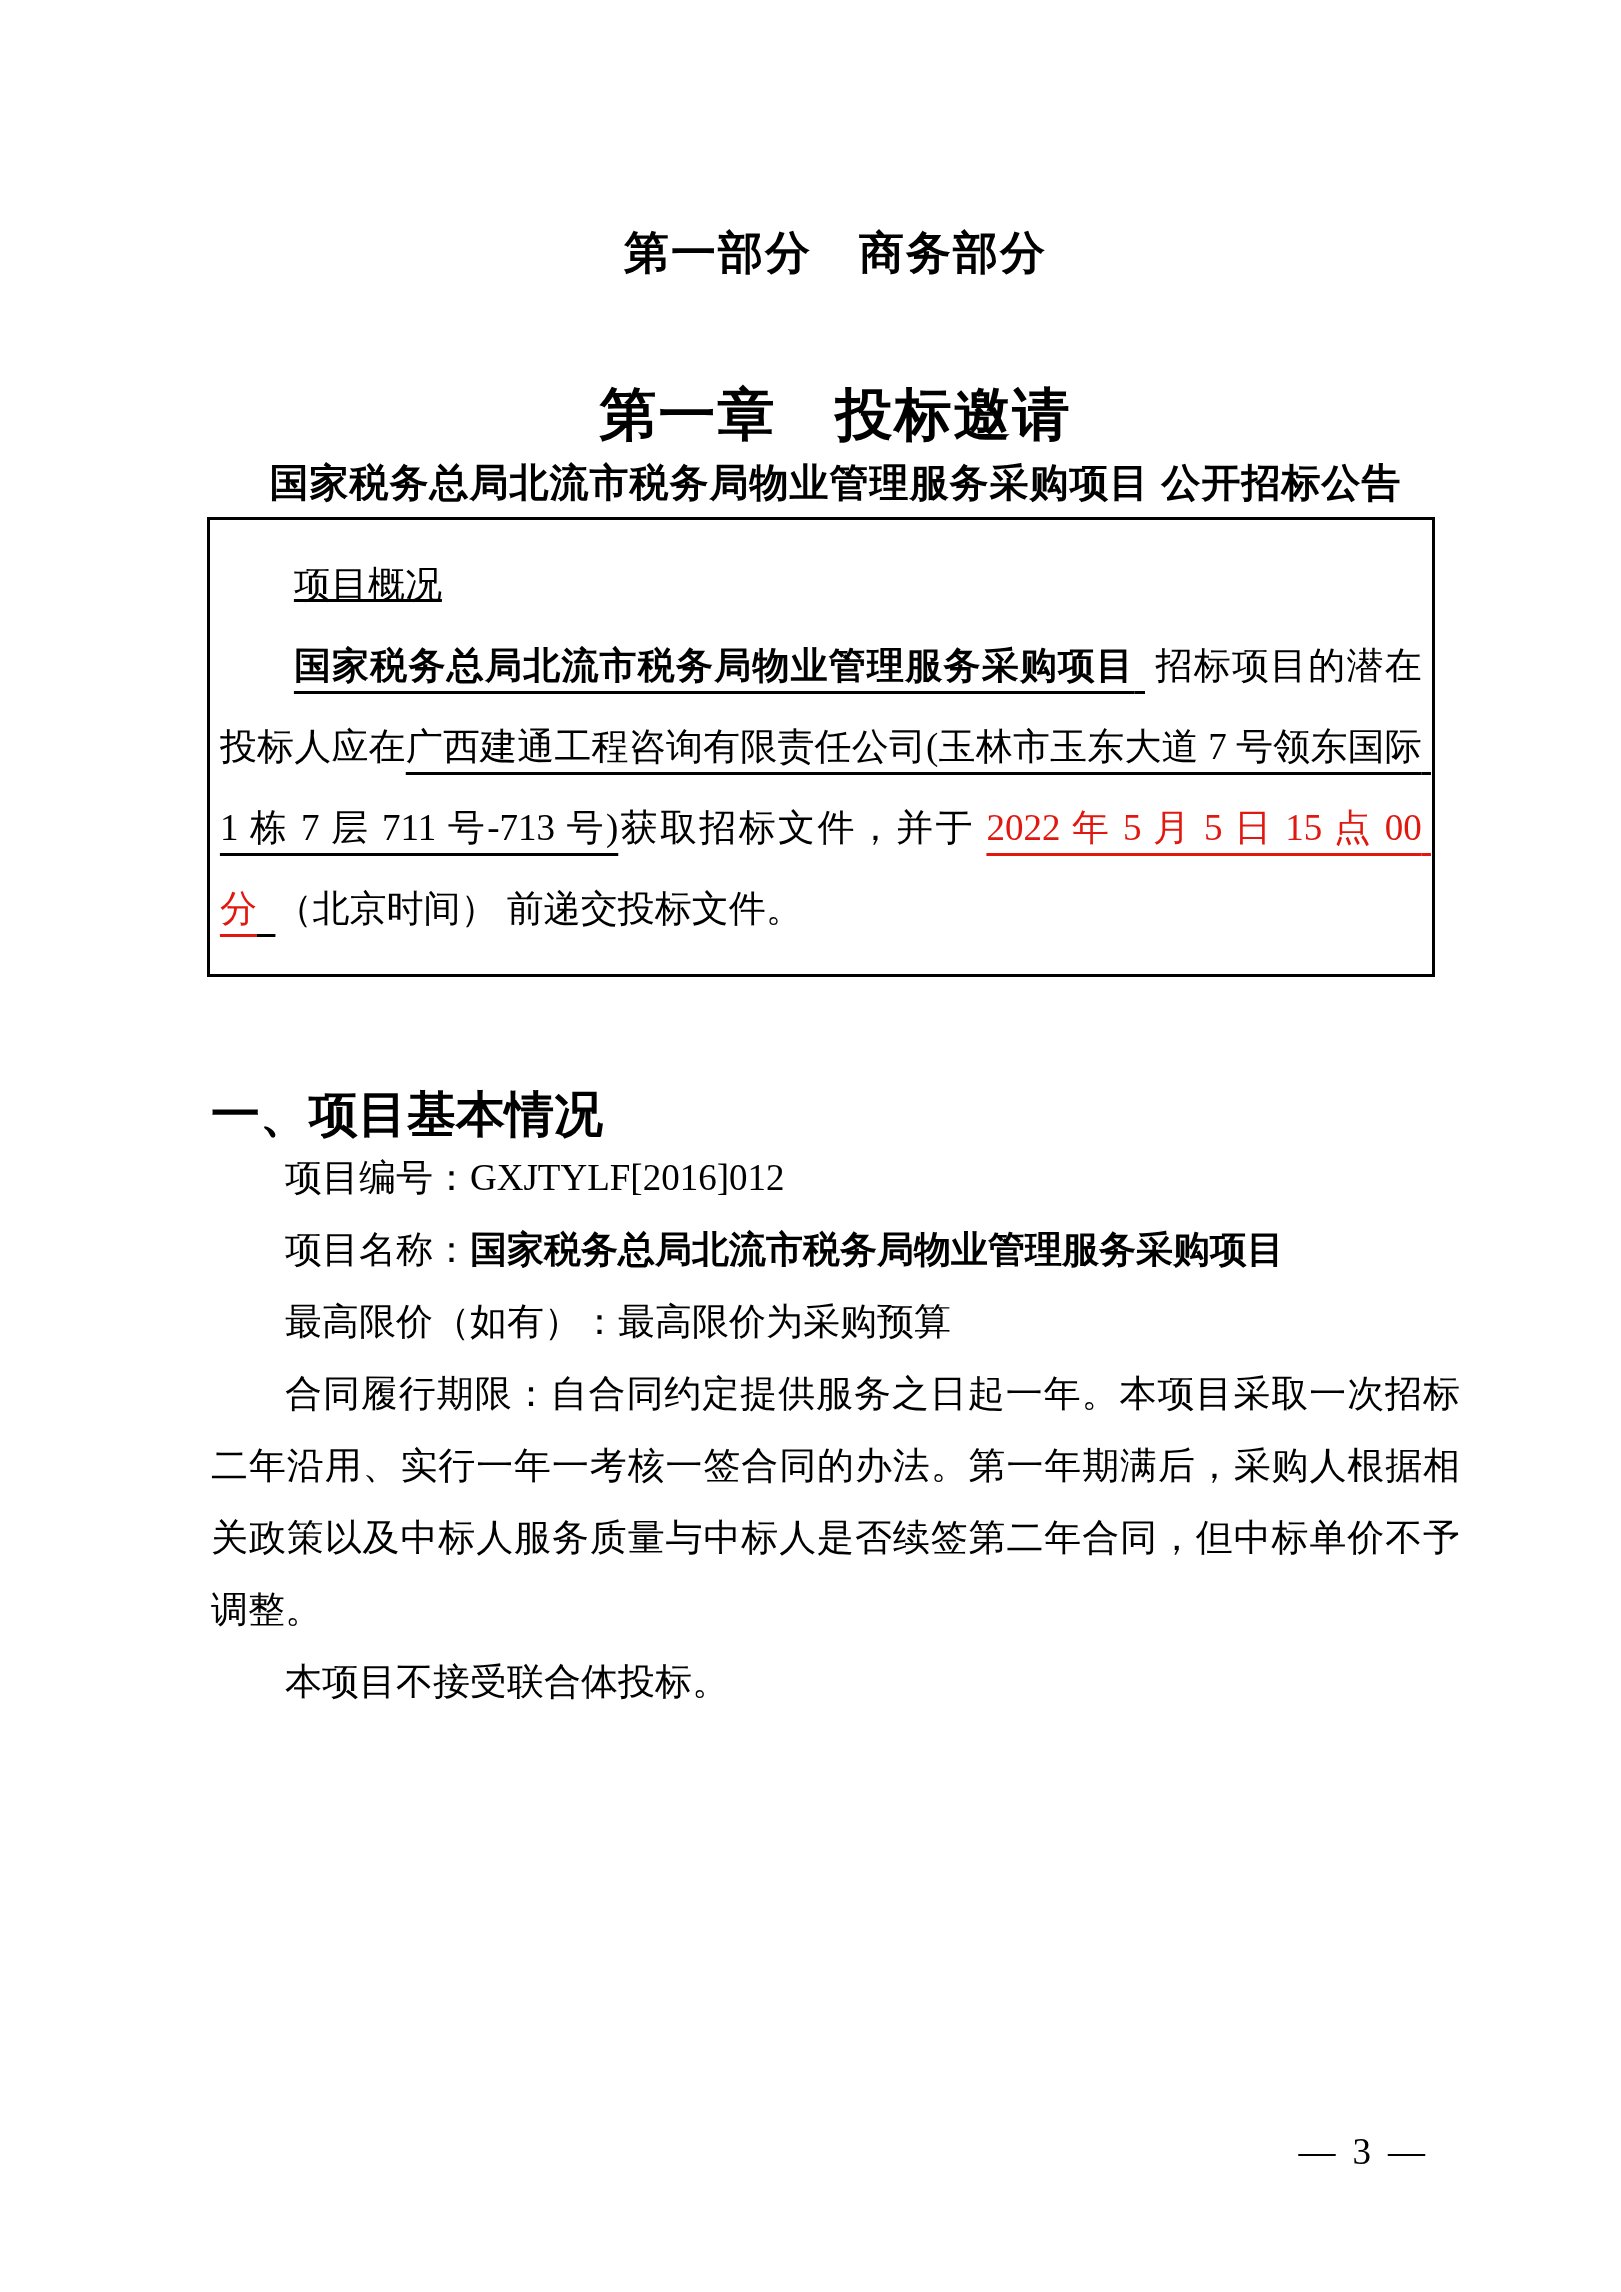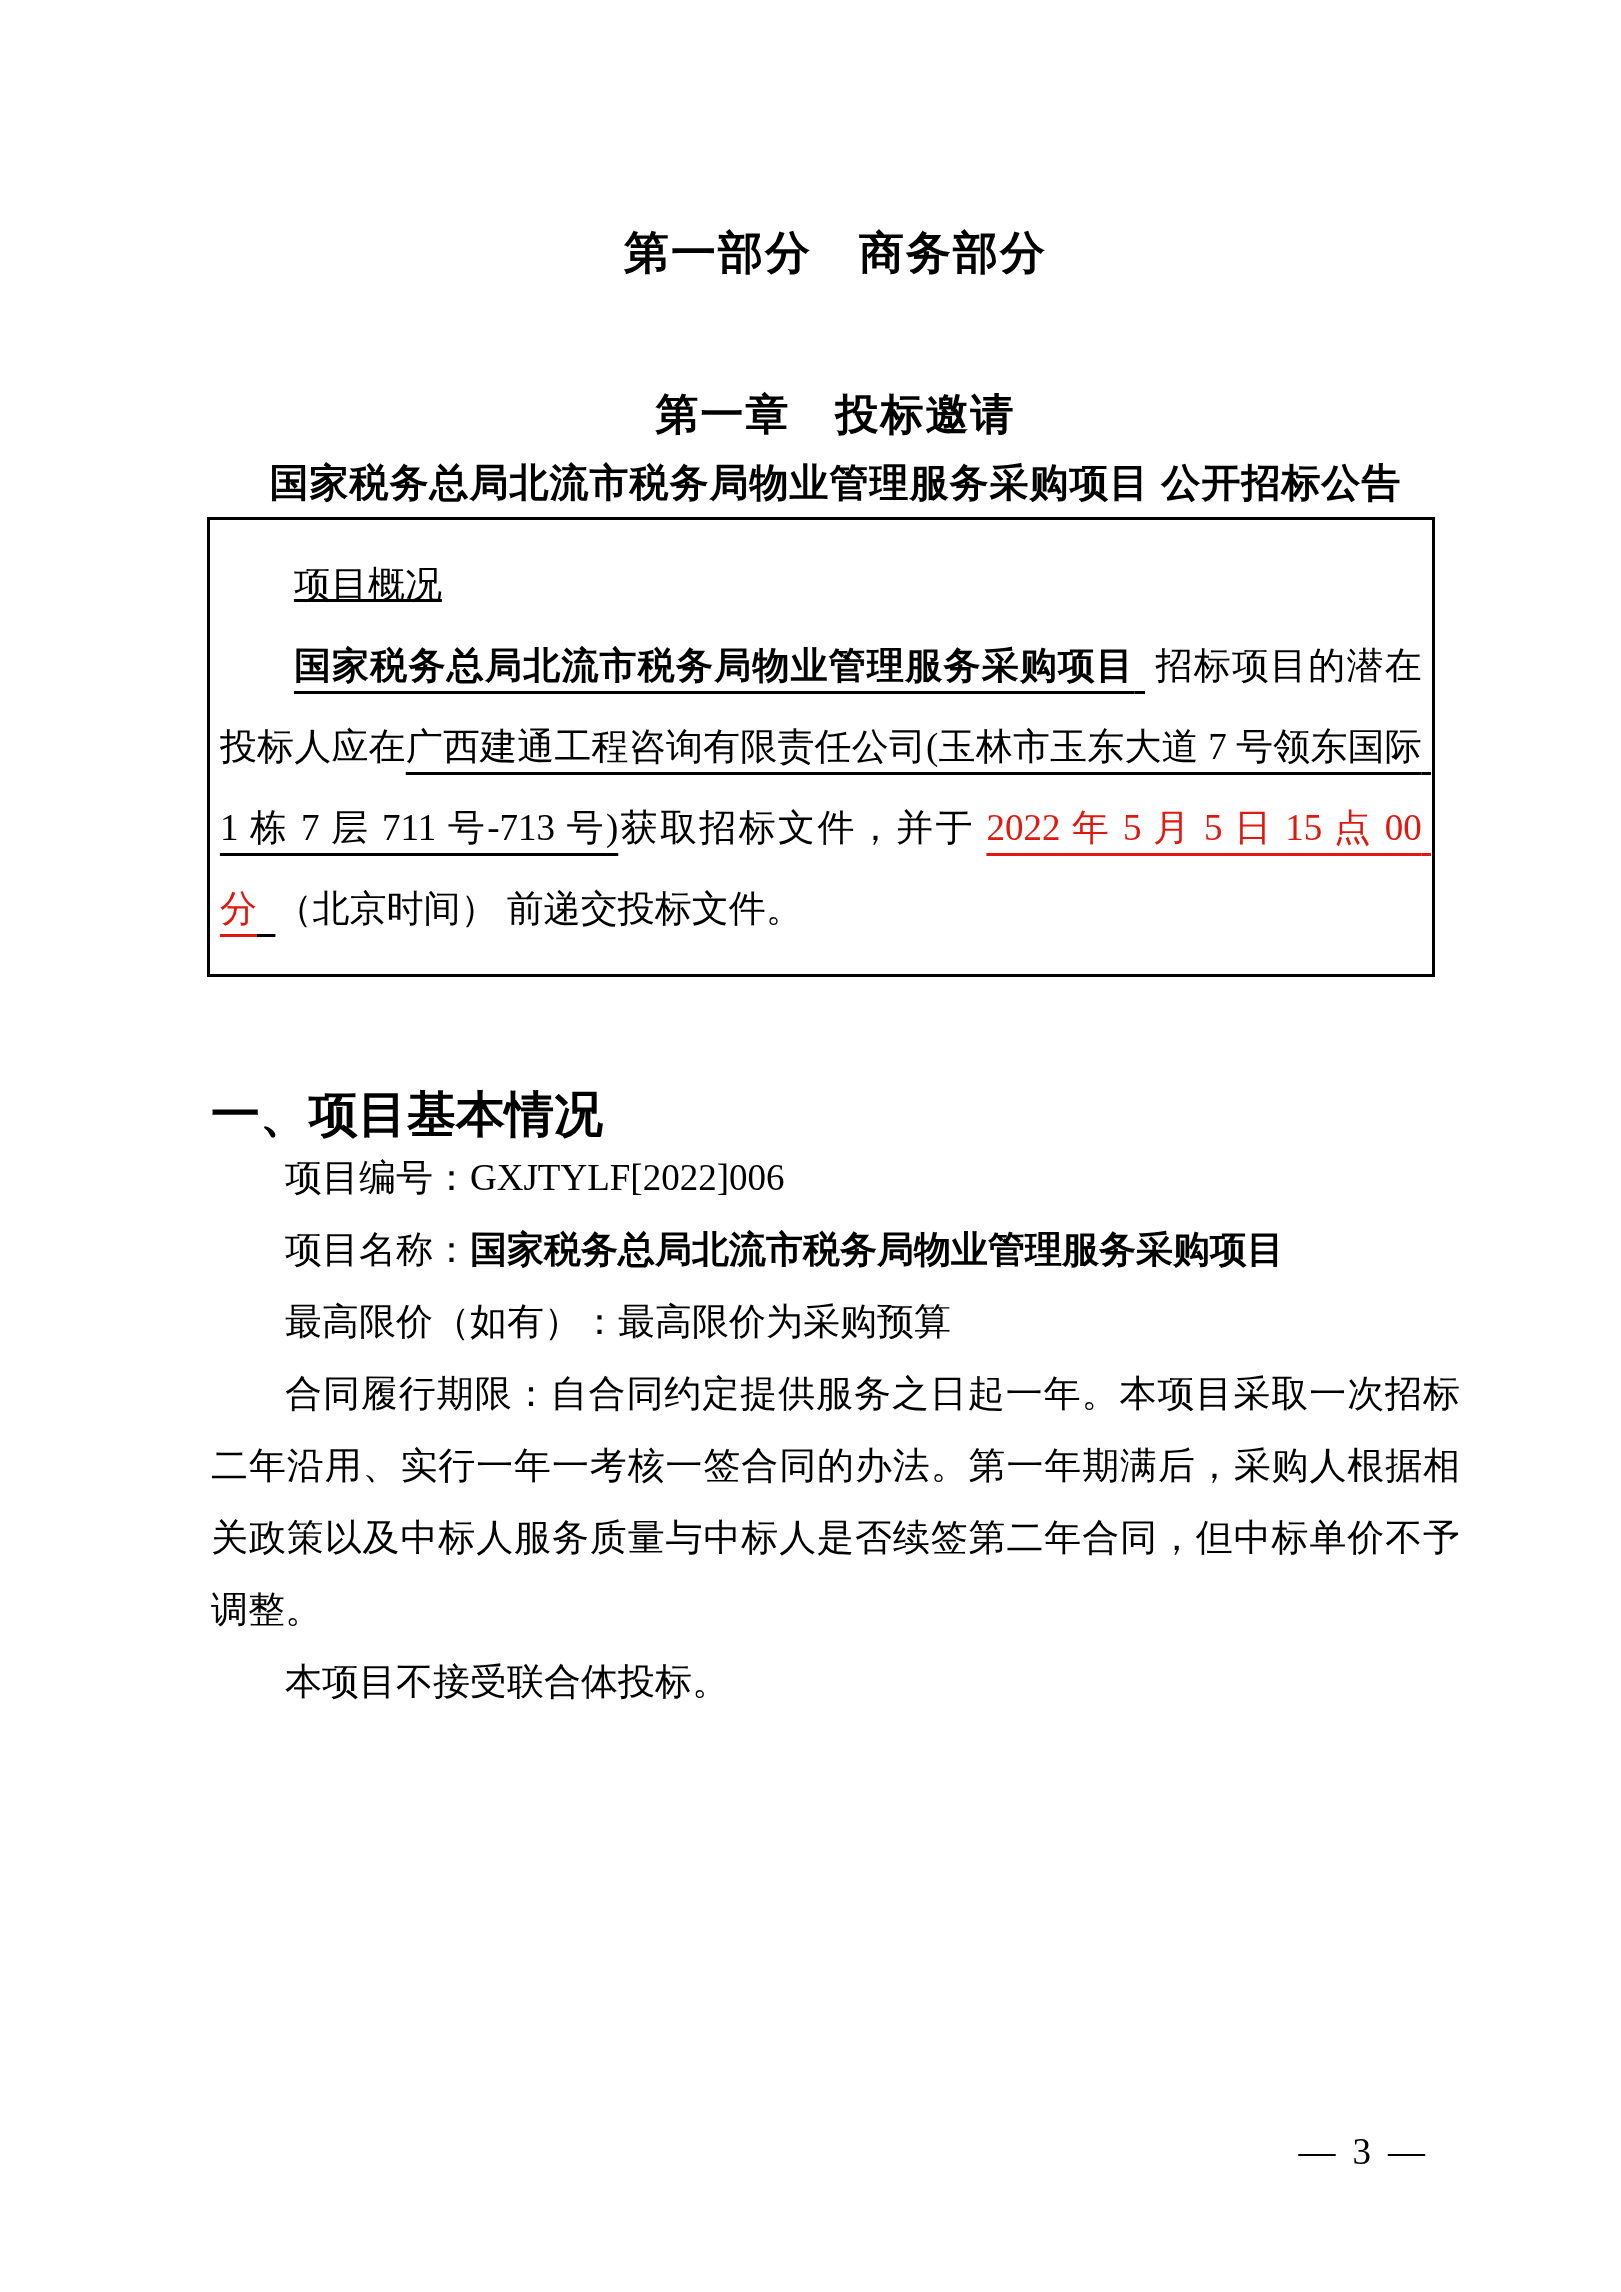--- a/index.html
+++ b/index.html
@@ -19,21 +19,21 @@
   .part-title {
     padding-top: 225px;
     text-align: center;
     font-size: 45px;
     line-height: 55px;
     letter-spacing: 2px;
   }
   .chapter-title {
     margin-top: 108px;
     text-align: center;
-    font-size: 43px;
+    font-size: 57px;
     line-height: 53px;
     letter-spacing: 2px;
   }
   .notice-title {
     margin-top: 15.7px;
     text-align: center;
     font-size: 39px;
     line-height: 51px;
     letter-spacing: 1px;
   }
@@ -98,21 +98,21 @@
 
   <div class="notice-title heading-sans">国家税务总局北流市税务局物业管理服务采购项目 公开招标公告</div>
 
   <div class="overview-box">
     <p class="box-label">项目概况</p>
     <p class="box-para"><span class="run r-bold-underline">国家税务总局北流市税务局物业管理服务采购项目</span><span class="run r-underline">&nbsp;</span><span class="run r-plain"> 招标项目的潜在投标人应在</span><span class="run r-underline">广西建通工程咨询有限责任公司(玉林市玉东大道 7 号领东国际 1 栋 7 层 711 号-713 号)</span><span class="run r-plain">获取招标文件，并于 </span><span class="run r-red-underline">2022 年 5 月 5 日 15 点 00 分</span><span class="run r-underline">&nbsp;&nbsp;</span><span class="run r-plain">（北京时间） 前递交投标文件。</span></p>
   </div>
 
   <div class="section-heading heading-sans">一、项目基本情况</div>
 
-  <p class="body-para"><span class="run r-plain">项目编号：GXJTYLF[2022]006</span></p>
+  <p class="body-para"><span class="run r-plain">项目编号：GXJTYLF[2016]012</span></p>
   <p class="body-para"><span class="run r-plain">项目名称：</span><span class="run r-bold">国家税务总局北流市税务局物业管理服务采购项目</span></p>
   <p class="body-para"><span class="run r-plain">最高限价（如有）：最高限价为采购预算</span></p>
   <p class="body-para"><span class="run r-plain">合同履行期限：自合同约定提供服务之日起一年。本项目采取一次招标二年沿用、实行一年一考核一签合同的办法。第一年期满后，采购人根据相关政策以及中标人服务质量与中标人是否续签第二年合同，但中标单价不予调整。</span></p>
   <p class="body-para"><span class="run r-plain">本项目不接受联合体投标。</span></p>
 
   <div class="page-number">— 3 —</div>
 
 </div>
 
 

